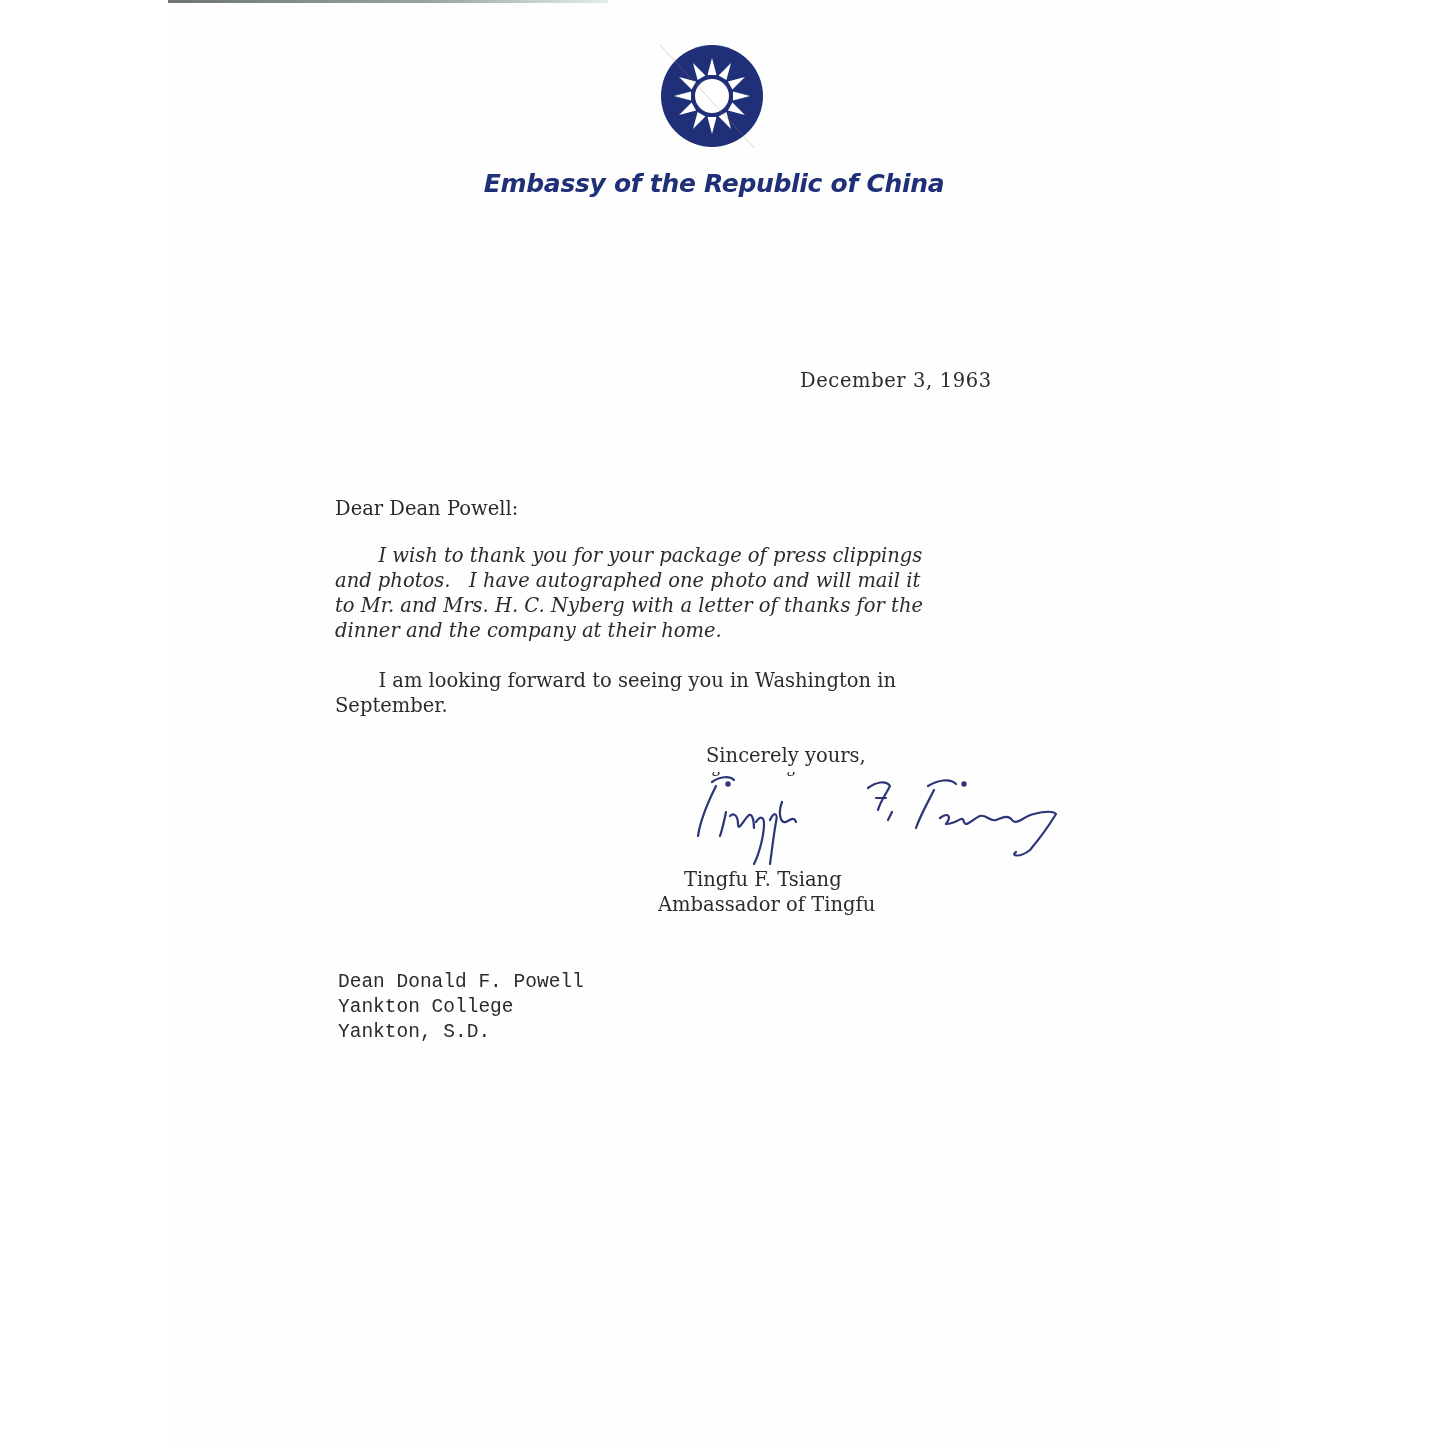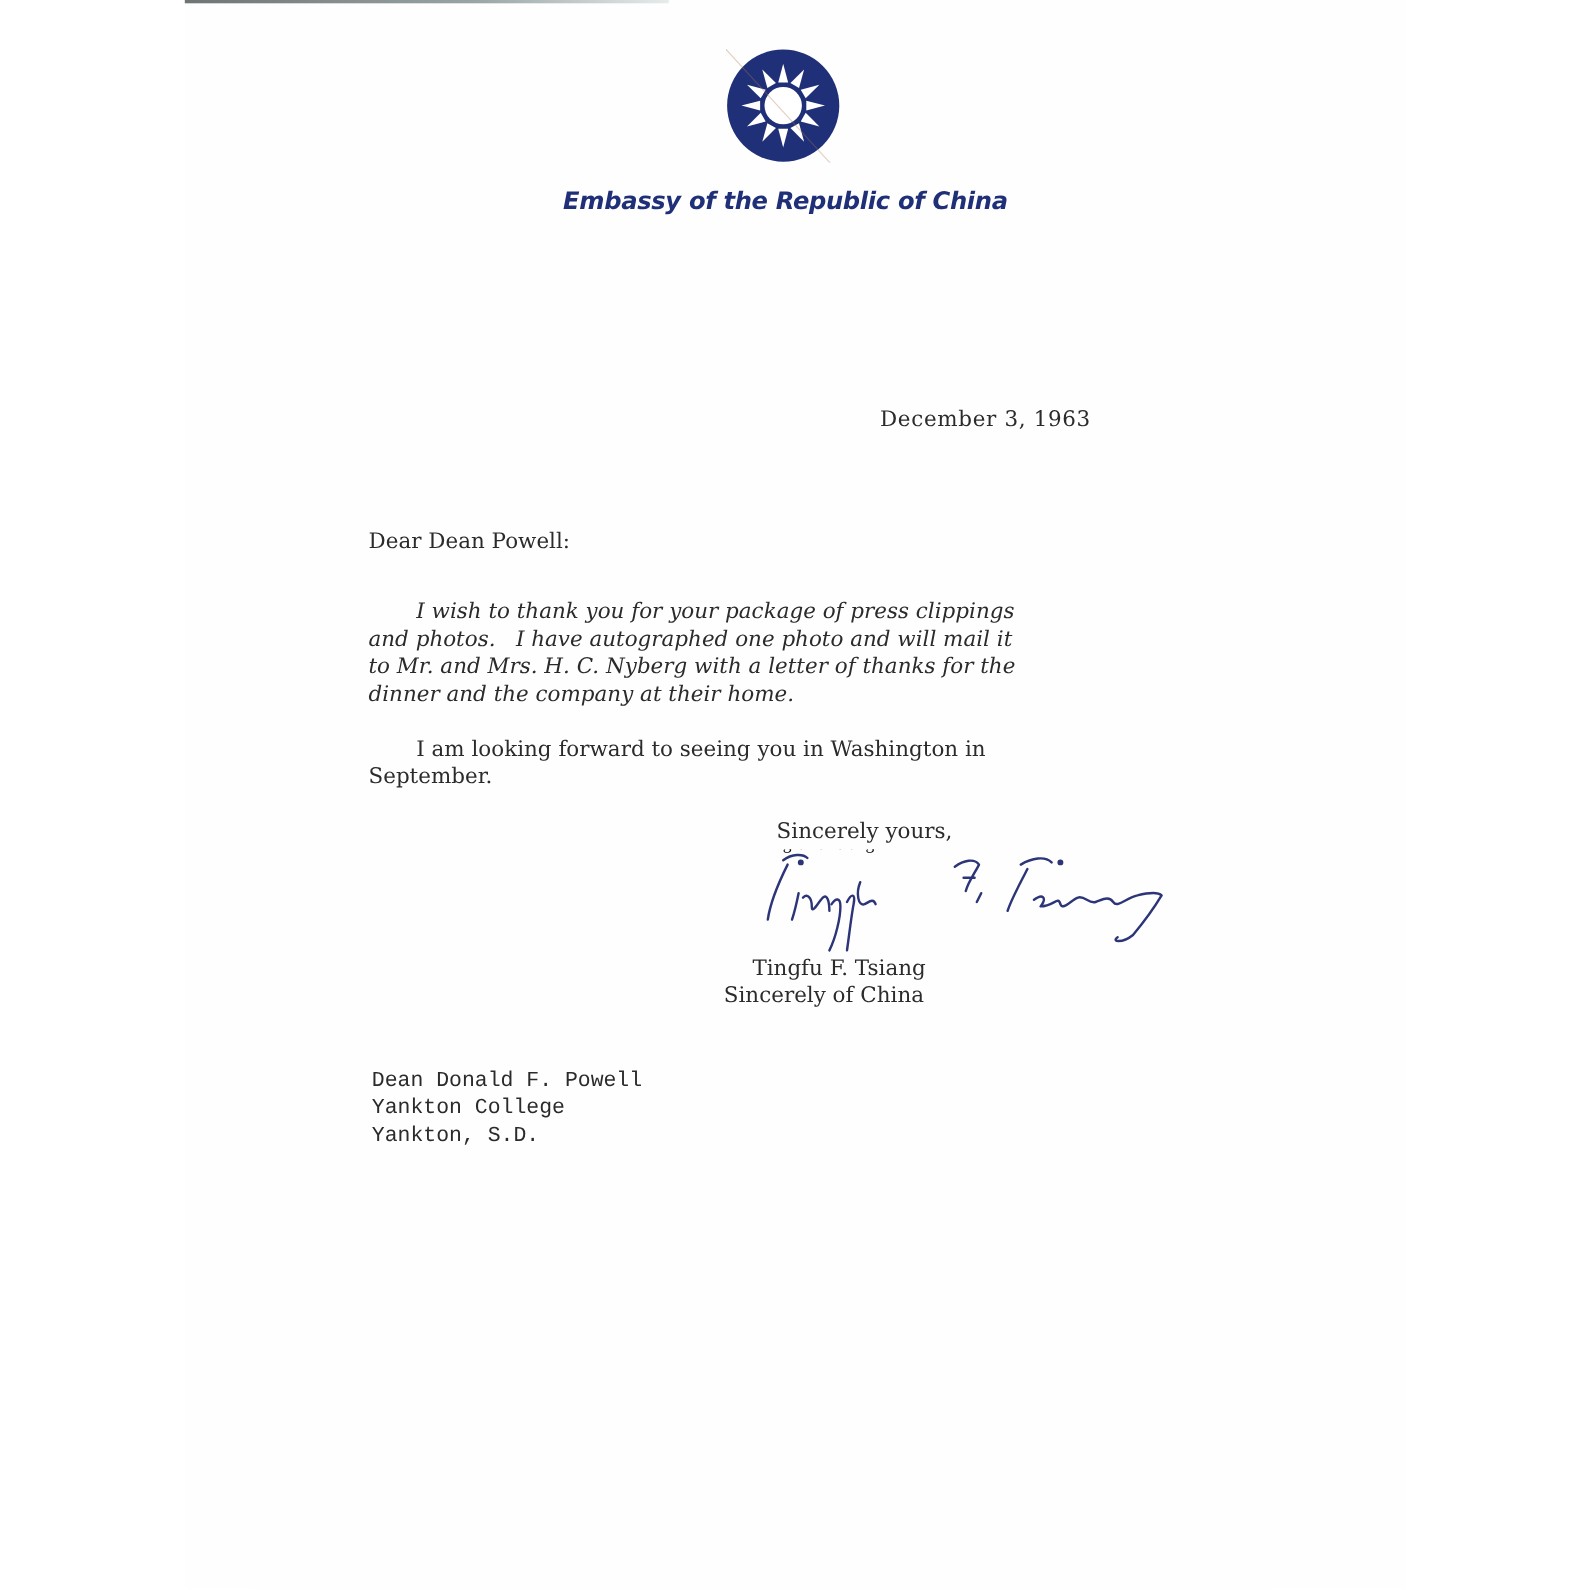--- a/index.html
+++ b/index.html
@@ -39,34 +39,34 @@
     .letterhead {
       position: absolute;
       left: 480px;
       top: 166px;
       width: 468px;
       text-align: center;
       color: #1f2f78;
       font-family: "DejaVu Sans", sans-serif;
       font-weight: bold;
       font-style: italic;
-      font-size: 22px;
+      font-size: 25px;
       line-height: 36px;
       letter-spacing: -0.3px;
     }
     .typed {
       position: absolute;
       font-family: "DejaVu Serif", serif;
       font-size: 19.5px;
       color: #2b2b2b;
       line-height: 25px;
       white-space: pre;
     }
     .date { left: 800px; top: 368px; letter-spacing: 0.6px; }
-    .salutation { left: 335px; top: 479px; }
+    .salutation { left: 335px; top: 496px; }
     .para1 { left: 335px; top: 543px; font-style: italic; }
     .para2 { left: 335px; top: 668px; }
     .closing { left: 673px; top: 743px; margin-left: 33px; }
     .signer-name { left: 684px; top: 867px; }
     .signer-title { left: 658px; top: 892px; }
     .address { left: 338px; top: 970px; font-family: Liberation Mono, monospace; }
     .signature {
       position: absolute;
       left: 690px;
       top: 772px;
@@ -124,17 +124,17 @@
     <path d="M22,10 C30,4 40,4 44,8 M26,14 C18,30 10,50 8,64 M36,40 C34,50 32,58 30,64 M40,44 C44,40 48,44 48,52 C48,60 54,48 58,44 C62,40 64,48 64,56 M66,50 C70,44 74,44 74,52 C74,62 70,80 64,92 M80,48 C84,40 88,40 86,50 C84,60 82,78 80,92 M92,30 C88,40 90,52 96,50 C100,48 104,44 106,50"></path>
     <circle cx="38" cy="12" r="1.6" fill="#2c3577"></circle>
     <path d="M178,16 C186,10 196,8 200,14 C196,22 190,30 188,38 M186,26 L196,26 M202,40 L198,48"></path>
     <path d="M238,14 C248,8 260,6 266,12 M244,18 C238,30 230,44 226,56 M250,46 C258,40 262,44 256,52 C268,52 272,42 274,50 C276,56 284,46 290,44 C296,42 300,50 306,48 C312,46 318,42 322,48 C326,54 334,44 344,42 C352,40 362,38 366,42 C360,52 350,66 340,78 C330,86 320,84 326,80"></path>
     <circle cx="274" cy="12" r="1.6" fill="#2c3577"></circle>
   </g>
   <text class="sig-caption">Tingfu F. Tsiang</text>
 </svg>
 
 <div class="typed signer-name">Tingfu F. Tsiang</div>
-<div class="typed signer-title">Sincerely of China</div>
+<div class="typed signer-title">Ambassador of Tingfu</div>
 
 <div class="typed address">Dean Donald F. Powell
 Yankton College
 Yankton, S.D.</div>
 
 </body></html>

